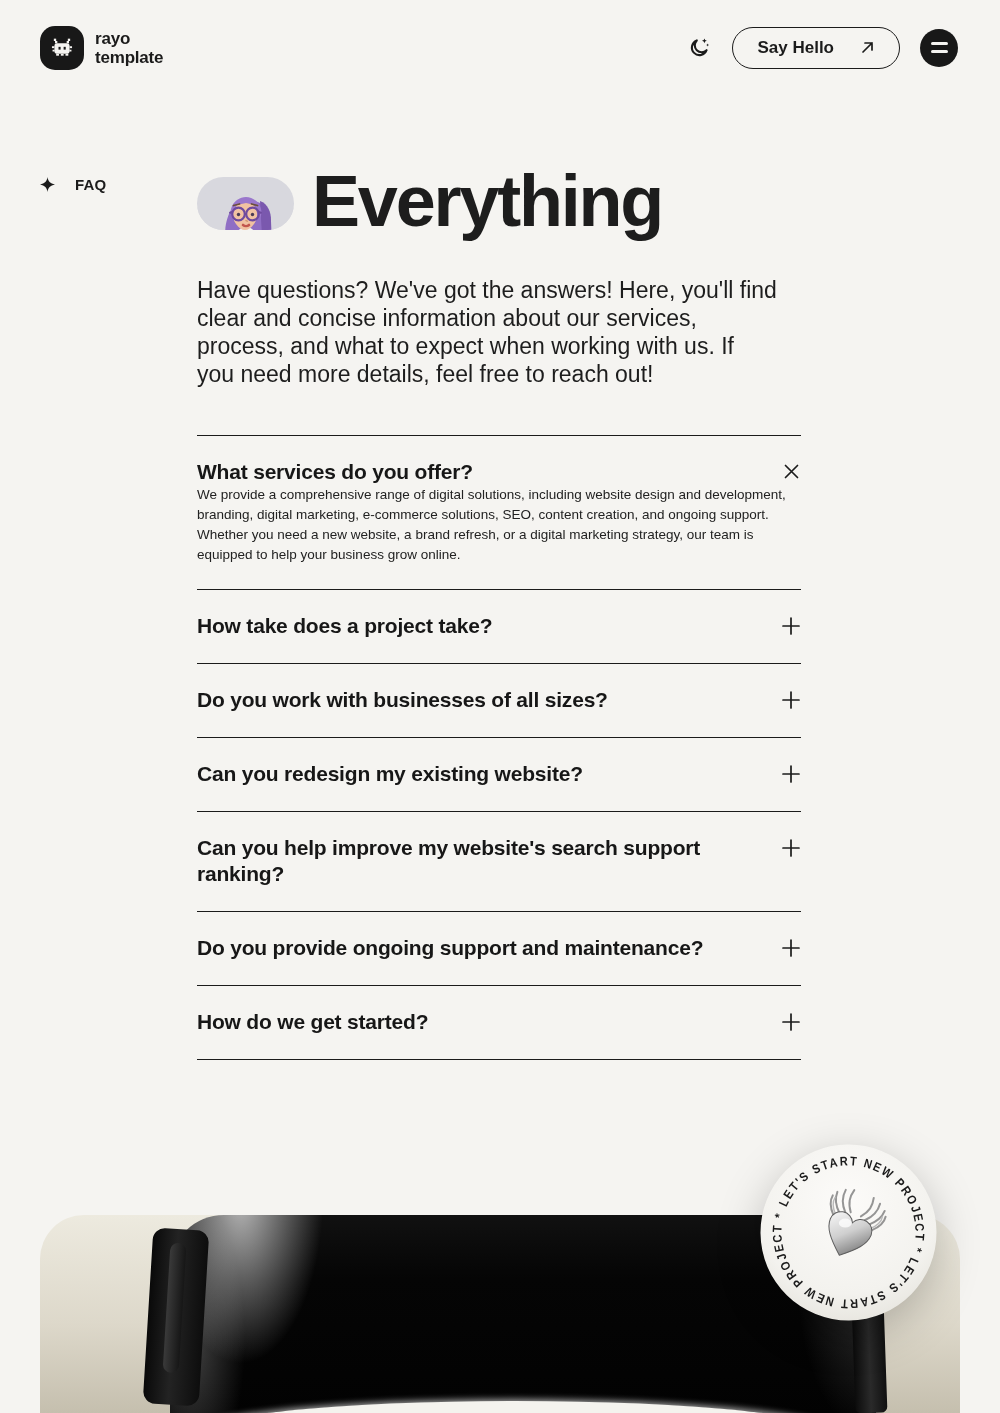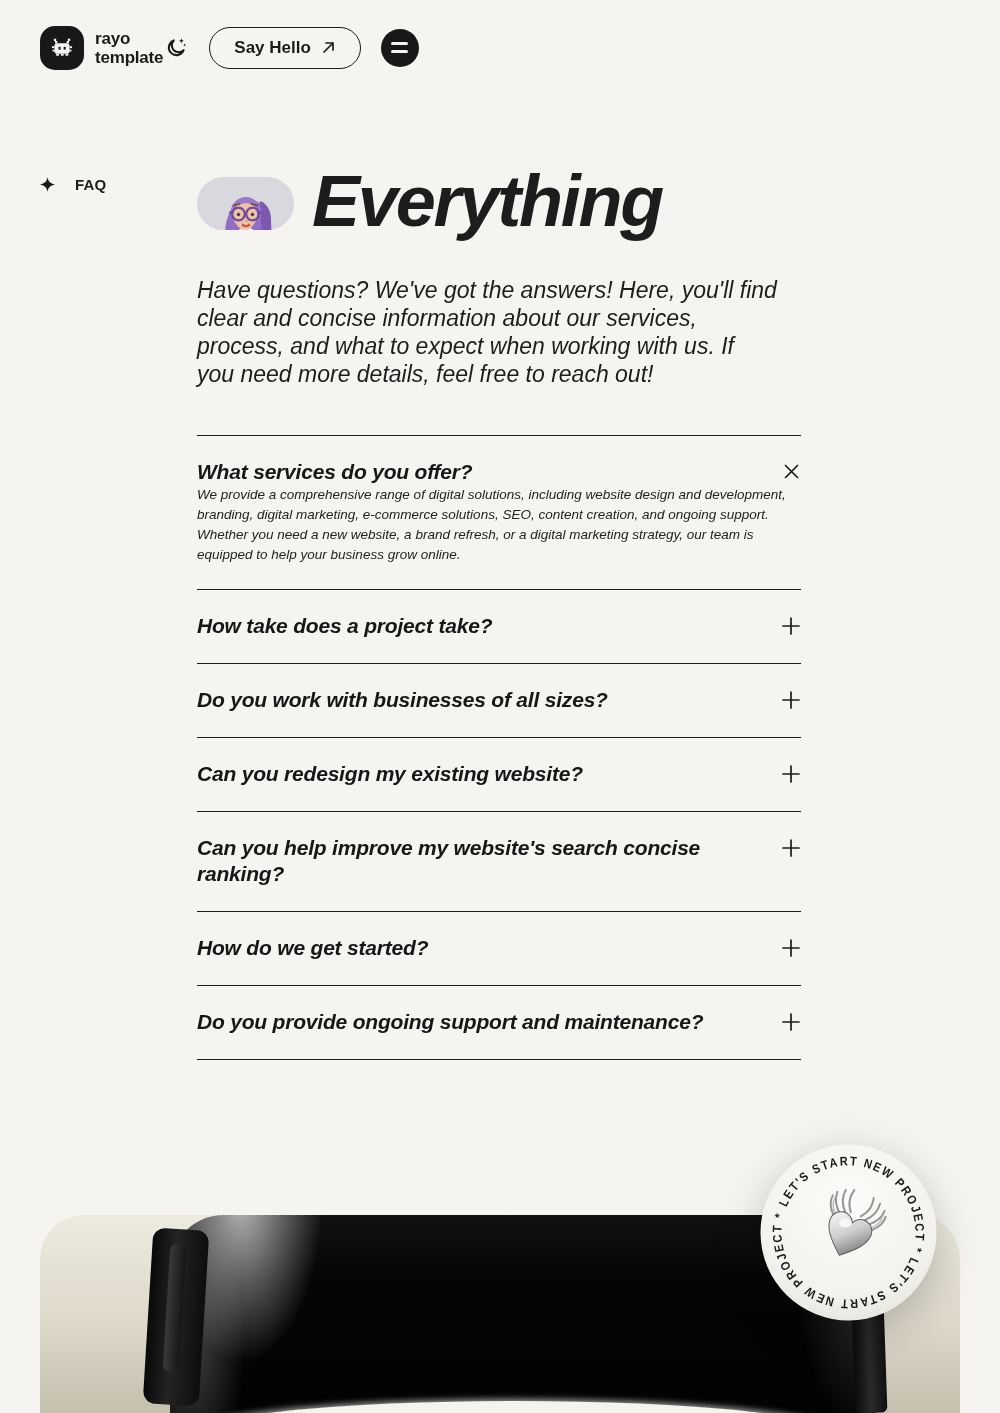--- a/index.html
+++ b/index.html
@@ -9,54 +9,54 @@
     background:#f5f4f1;
     color:#1b1b1b;
     width:1000px; height:1413px;
     overflow:hidden;
   }
   .page { position:relative; width:1000px; height:1413px; overflow:hidden; }
 
   
   .header {
     position:absolute; top:0; left:0; right:0; height:95px;
-    display:flex; align-items:center; justify-content:flex-start;
+    display:flex; align-items:center; justify-content:space-between;
     padding:0 42px 0 40px;
   }
   .brand { display:flex; align-items:center; gap:11px; cursor:pointer; }
   .brand-logo {
     width:44px; height:44px; background:#181818; border-radius:15px;
     display:flex; align-items:center; justify-content:center; flex:0 0 auto;
   }
   .brand-text { font-size:17px; font-weight:700; line-height:19px; letter-spacing:-.2px; }
   .header-right { display:flex; align-items:center; gap:20px; }
   .theme-toggle { width:26px; height:26px; display:flex; align-items:center; justify-content:center; cursor:pointer; }
   .cta-btn {
-    display:flex; align-items:center; gap:10px;
+    display:flex; align-items:center; gap:26px;
     border:1.5px solid #1b1b1b; border-radius:999px;
     padding:10px 24px; background:transparent;
     font-family:inherit; font-size:17px; font-weight:600; color:#1b1b1b;
     cursor:pointer;
   }
   .menu-btn {
     width:38px; height:38px; border-radius:50%; background:#181818; border:none;
     display:flex; flex-direction:column; align-items:center; justify-content:center; gap:5px;
     cursor:pointer;
   }
   .menu-btn span { display:block; width:17px; height:3px; border-radius:2px; background:#f5f4f1; }
 
   
   .faq-tag {
     position:absolute; left:40px; top:176px;
     display:flex; align-items:center; gap:20px;
     font-size:15px; font-weight:600; letter-spacing:.2px;
   }
 
   
-  .content { position:absolute; left:197px; top:163px; width:604px;font-style:italic; }
+  .content { position:absolute; left:197px; top:163px; width:604px; }
   .headline {
     font-size:72px; font-weight:600; letter-spacing:-2.2px; line-height:76px; color:#1d1d1d;
   }
   .avatar-pill {
     display:inline-block; width:97px; height:53px; border-radius:27px;
     overflow:hidden; vertical-align:-4px; margin-right:18px; background:#d8d8de;
   }
   .intro {
     margin-top:37px; font-size:23px; line-height:28px; color:#1d1d1d; max-width:580px;
   }
@@ -251,43 +251,43 @@
           <div class="acc-icon">
             <svg width="20" height="20" viewBox="0 0 20 20">
                 <path class="stroke" d="M10 2v16M2 10h16"></path>
               </svg>
           </div>
         </div>
       </div>
 
       <div class="acc-row">
         <div class="acc-head">
-          <div class="acc-q">Can you help improve my website's search concise ranking?</div>
+          <div class="acc-q">Can you help improve my website's search support ranking?</div>
+          <div class="acc-icon">
+            <svg width="20" height="20" viewBox="0 0 20 20">
+                <path class="stroke" d="M10 2v16M2 10h16"></path>
+              </svg>
+          </div>
+        </div>
+      </div>
+
+      <div class="acc-row">
+        <div class="acc-head">
+          <div class="acc-q">Do you provide ongoing support and maintenance?</div>
           <div class="acc-icon">
             <svg width="20" height="20" viewBox="0 0 20 20">
                 <path class="stroke" d="M10 2v16M2 10h16"></path>
               </svg>
           </div>
         </div>
       </div>
 
       <div class="acc-row">
         <div class="acc-head">
           <div class="acc-q">How do we get started?</div>
-          <div class="acc-icon">
-            <svg width="20" height="20" viewBox="0 0 20 20">
-                <path class="stroke" d="M10 2v16M2 10h16"></path>
-              </svg>
-          </div>
-        </div>
-      </div>
-
-      <div class="acc-row">
-        <div class="acc-head">
-          <div class="acc-q">Do you provide ongoing support and maintenance?</div>
           <div class="acc-icon">
             <svg width="20" height="20" viewBox="0 0 20 20">
                 <path class="stroke" d="M10 2v16M2 10h16"></path>
               </svg>
           </div>
         </div>
       </div>
 
     </div>
   </main>

